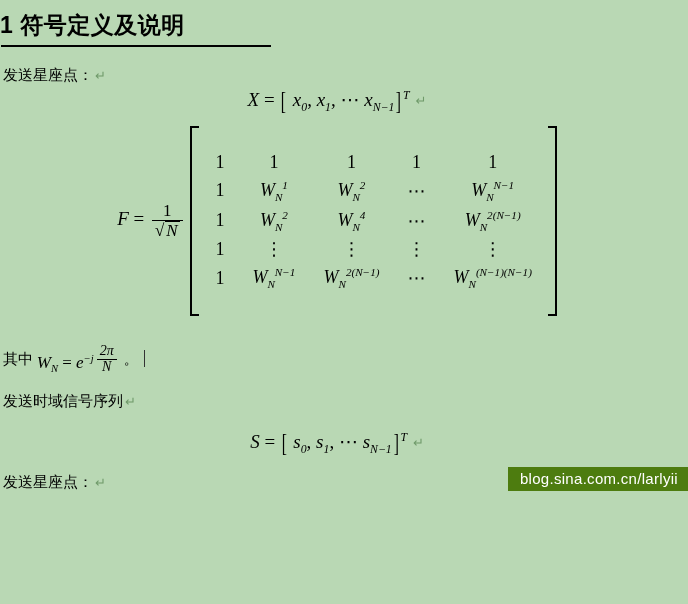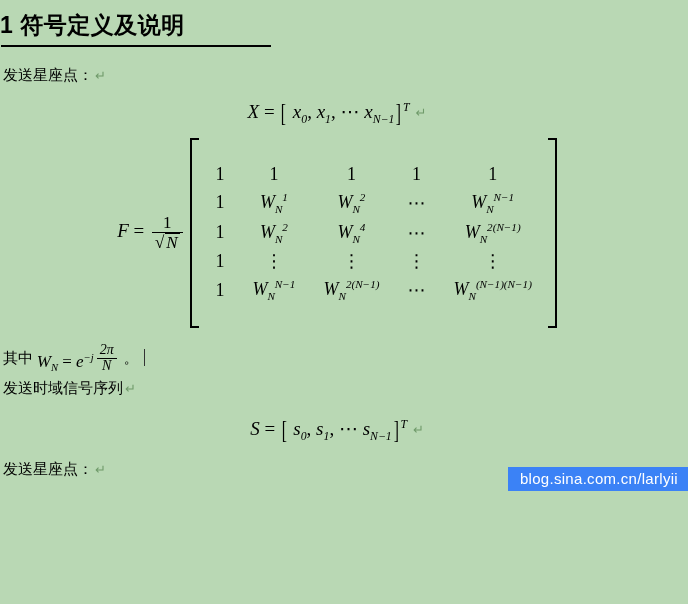--- a/index.html
+++ b/index.html
@@ -43,21 +43,20 @@
     margin: 18px 0 0 3px;
     line-height: 1.4;
   }
   .pilcrow {
     color: #6f9a6a;
     font-size: 13px;
     margin-left: 2px;
   }
   .eq-block {
     text-align: center;
-    margin-top: 12px;
   }
   
   .math {
     font-family: "Liberation Serif", serif;
     font-style: italic;
     font-size: 19px;
     display: inline-block;
     white-space: nowrap;
     vertical-align: middle;
   }
@@ -130,21 +129,21 @@
   }
   .vdots { font-style: normal; letter-spacing: 0; }
   .exp {
     font-style: italic;
   }
   
   .watermark {
     position: absolute;
     right: 0;
     bottom: 0;
-    background: #3b82f6;
+    background: #4d7c0f;
     color: #ffffff;
     font-family: "Liberation Sans", sans-serif;
     font-size: 15px;
     padding: 3px 10px 4px 12px;
     letter-spacing: 0.3px;
   }
   .cursor {
     display: inline-block;
     width: 1px;
     height: 17px;
@@ -225,31 +224,31 @@
             <td>W<sub>N</sub><sup>N−1</sup></td>
             <td>W<sub>N</sub><sup>2(N−1)</sup></td>
             <td class="up">⋯</td>
             <td>W<sub>N</sub><sup>(N−1)(N−1)</sup></td>
           </tr>
         </tbody></table><span class="bracket right" style="height:190px;"><i class="v"></i><i class="t"></i><i class="b"></i></span>
       </span>
     </span>
   </div>
 
-  <div class="para" style="margin-top:15px;">
+  <div class="para" style="margin-top:28px;">
     <span>其中</span>
     <span class="math" style="font-size:17px;">
       <span>W<sub>N</sub></span>
       <span class="up">=</span>
       <span>e</span><sup class="exp">−j<span class="frac" style="font-size:14px;"><span class="num">2π</span><span class="den">N</span></span></sup>
     </span>
     <span>。</span><span class="cursor"></span>
   </div>
 
-  <div class="para" style="margin-top:2px;">
+  <div class="para" style="margin-top:14px;">
     <span>发送时域信号序列</span><span class="pilcrow">↵</span>
   </div>
 
   <div class="eq-block" style="margin-top:16px;">
     <span class="math">
       <span>S</span>
       <span class="up">=</span>
       <span class="brk">[</span>
       <span>s<sub>0</sub></span><span class="up">,</span>
       <span>s<sub>1</sub></span><span class="up">,</span>

